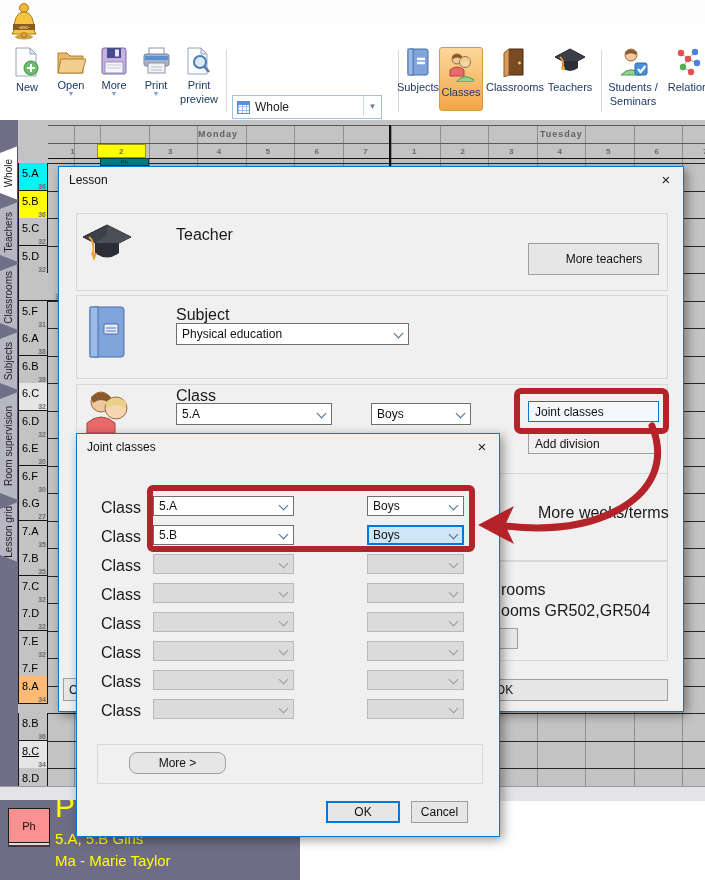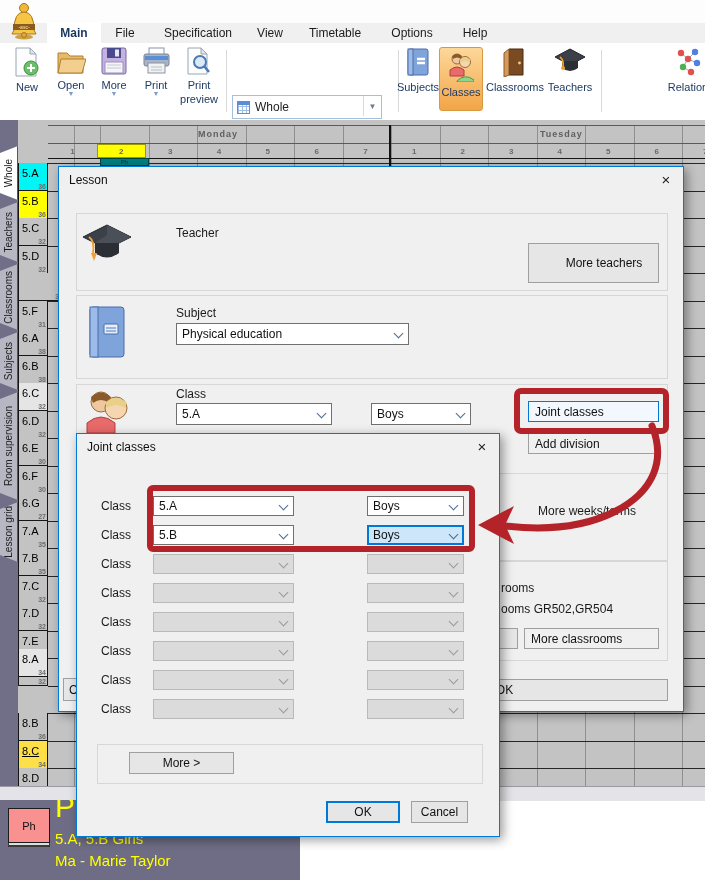--- a/index.html
+++ b/index.html
@@ -76,21 +76,21 @@
   .card.teal{background:linear-gradient(#55d2d0,#1b96a0);}
   .card.green{background:linear-gradient(#a4f7a8,#5fe468);}
   .card.split{background:linear-gradient(119deg,#2a2fc4 0 52%,#1d5c17 52% 100%);}
   .card.purple{background:linear-gradient(#a160e0,#7a2fc0);}
   
   .dlg{position:absolute;background:#f0f0f0;border:1px solid #0079d8;box-shadow:3px 3px 10px rgba(0,0,0,.4);}
   .dlg-title{position:absolute;left:10px;top:6px;font-size:12px;color:#101010;}
   .dlg-x{position:absolute;top:0;right:0;width:34px;height:25px;display:flex;align-items:center;
          justify-content:center;font-size:15px;color:#222;cursor:default;}
   .gbox{position:absolute;border:1px solid #d7d7d7;background:#f0f0f0;}
-  .lbl{position:absolute;font-size:12px;color:#1a1a1a;white-space:nowrap;}
+  .lbl{position:absolute;font-size:16px;color:#1a1a1a;white-space:nowrap;}
   .combo{position:absolute;background:#fff;border:1px solid #707070;box-sizing:border-box;
          font-size:12px;color:#111;display:flex;align-items:center;padding:0 18px 0 5px;overflow:hidden;}
   .combo .cv{position:absolute;right:6px;top:50%;margin-top:-4px;}
   .combo.disabled{background:#dbdbdb;border-color:#b9b9b9;}
   .combo.focus{background:#cde6f9;border-color:#0078d7;box-shadow:inset 0 0 0 1px #0078d7;}
   .btn{position:absolute;background:#e6e6e6;border:1px solid #9f9f9f;box-sizing:border-box;font-size:12px;
        color:#111;display:flex;align-items:center;justify-content:center;overflow:hidden;}
   .btn.blue{border-color:#0078d7;background:#f2f8fd;justify-content:flex-start;padding-left:6px;}
   .btn.focusring{border:2px solid #0078d7;}
   
@@ -109,29 +109,20 @@
     <svg width="30" height="38" viewBox="0 0 30 38">
       <ellipse cx="15" cy="35" rx="9" ry="2.5" fill="#caa348"></ellipse>
       <circle cx="15" cy="6" r="4.5" fill="#f0b63e" stroke="#a87818"></circle>
       <path d="M5 28 Q5 10 15 10 Q25 10 25 28 L27 32 L3 32 Z" fill="#f6c544" stroke="#a87818"></path>
       <rect x="4" y="22" width="22" height="6" fill="#8a5a1e"></rect>
       <text x="15" y="27" font-size="5" fill="#ffe9a8" text-anchor="middle" font-family="Liberation Sans,sans-serif">-asc-</text>
       <circle cx="15" cy="33" r="2.5" fill="#e8a33d" stroke="#a87818"></circle>
     </svg>
   </div>
 
-  <div id="menubar" class="abs">
-      <div class="menu-item active" style="left: 47px; width: 54px;">Main</div>
-      <div class="menu-item" style="left: 103px; width: 44px;">File</div>
-      <div class="menu-item" style="left: 158px; width: 80px;">Specification</div>
-      <div class="menu-item" style="left: 248px; width: 44px;">View</div>
-      <div class="menu-item" style="left: 300px; width: 70px;">Timetable</div>
-      <div class="menu-item" style="left: 381px; width: 62px;">Options</div>
-      <div class="menu-item" style="left: 453px; width: 44px;">Help</div>
-    </div>
 
   <div id="ribbon" class="abs">
     <div class="tb-btn" style="left:8px;width:38px;">
       <span class="ic">
         <svg width="26" height="30" viewBox="0 0 26 30">
             <path d="M2 1 h14 l6 6 v22 h-20 z" fill="#fdfdfd" stroke="#9aa5b5"></path>
             <path d="M16 1 l6 6 h-6 z" fill="#dfe6ef" stroke="#9aa5b5"></path>
             <circle cx="17" cy="21" r="7" fill="#6abf69" stroke="#3e8e41"></circle>
             <path d="M17 17 v8 M13 21 h8" stroke="#fff" stroke-width="2"></path>
           </svg>
@@ -235,20 +226,33 @@
         <svg width="32" height="30" viewBox="0 0 32 30">
             <path d="M16 2 L31 10 L16 18 L1 10 Z" fill="#3c4048" stroke="#22252a"></path>
             <path d="M8 14 v7 q8 6 16 0 v-7" fill="#2b2e34"></path>
             <path d="M6 10 q4 3 3 10" stroke="#f0a030" fill="none" stroke-width="1.6"></path>
             <circle cx="9" cy="21" r="2" fill="#f0a030"></circle>
           </svg>
       </span>
       <span class="tb-lbl">Teachers</span>
     </div>
     <div class="tb-sep" style="left:601px;"></div>
+    <div class="tb-btn" style="left:604px;width:58px;">
+      <span class="ic">
+        <svg width="30" height="30" viewBox="0 0 30 30">
+            <circle cx="13" cy="8" r="6" fill="#f0c8a0" stroke="#9a6a3a"></circle>
+            <path d="M7 5 q6 -5 12 0 l-1 3 q-5 -3.5 -10 0 z" fill="#8a5a2a"></path>
+            <path d="M3 28 q10 -10 20 -1 v1 z" fill="#8fd48f" stroke="#4a9a4a"></path>
+            <rect x="17" y="16" width="12" height="12" rx="2" fill="#4a90d9" stroke="#2a6ab0"></rect>
+            <path d="M20 22 l2.5 3 l5 -6" stroke="#fff" stroke-width="2.2" fill="none"></path>
+          </svg>
+      </span>
+      <span class="tb-lbl">Students /</span>
+      <span class="tb-lbl">Seminars</span>
+    </div>
     <div class="tb-btn" style="left:666px;width:44px;">
       <span class="ic">
         <svg width="30" height="30" viewBox="0 0 30 30">
             <path d="M8 6 L15 12 L22 5 M15 12 L10 20 L18 25 M15 12 L24 16" stroke="#9aa" fill="none"></path>
             <circle cx="8" cy="6" r="3.2" fill="#e05050"></circle>
             <circle cx="22" cy="5" r="3.2" fill="#5080e0"></circle>
             <circle cx="15" cy="12" r="3.2" fill="#e05050"></circle>
             <circle cx="10" cy="20" r="3.2" fill="#50b050"></circle>
             <circle cx="24" cy="16" r="3.2" fill="#5080e0"></circle>
             <circle cx="18" cy="25" r="3.2" fill="#e05050"></circle>
@@ -309,21 +313,21 @@
     <div class="abs" style="left:22px;top:52px;z-index:2">
       <svg width="52" height="52" viewBox="0 0 52 52">
           <path d="M26 6 L50 18 L26 30 L2 18 Z" fill="#3c4048" stroke="#22252a"></path>
           <path d="M26 6 L50 18 L26 30 L14 24 L26 16 Z" fill="#4a4f58"></path>
           <path d="M14 24 v10 q12 9 24 0 v-10" fill="#2b2e34"></path>
           <path d="M8 18 q6 4 4 16" stroke="#f0a030" fill="none" stroke-width="2"></path>
           <path d="M10 34 l3 8 l3 -8 z" fill="#f0a030"></path>
         </svg>
     </div>
     <div class="lbl" style="left:117px;top:59px;">Teacher</div>
-    <div class="btn" style="left:469px;top:76px;width:131px;height:40px;padding-left:21px;">More teachers</div>
+    <div class="btn" style="left:469px;top:76px;width:131px;height:32px;padding-left:21px;">More teachers</div>
 
     <div class="gbox" style="left:17px;top:128px;width:590px;height:82px;"></div>
     <div class="abs" style="left:27px;top:137px;z-index:2">
       <svg width="42" height="56" viewBox="0 0 42 56">
           <rect x="4" y="3" width="34" height="50" rx="3" fill="#7fa4dc" stroke="#4a6fa8"></rect>
           <rect x="4" y="3" width="8" height="50" fill="#9dbbe8" stroke="#4a6fa8"></rect>
           <rect x="18" y="20" width="14" height="10" rx="1" fill="#e8eef8" stroke="#4a6fa8"></rect>
           <path d="M20 24 h10 M20 27 h10" stroke="#7fa4dc" stroke-width="1.6"></path>
         </svg>
     </div>
@@ -356,21 +360,20 @@
     <div class="btn blue" style="left:469px;top:234px;width:131px;height:21px;">Joint classes</div>
     <div class="btn" style="left:469px;top:266px;width:131px;height:21px;justify-content:flex-start;padding-left:6px;background:#f0f0f0;">Add division</div>
 
     <div class="gbox" style="left:17px;top:306px;width:590px;height:86px;"></div>
     <div class="lbl" style="left:479px;top:337px;">More weeks/terms</div>
 
     <div class="gbox" style="left:17px;top:394px;width:590px;height:98px;"></div>
     <div class="lbl" style="left:442px;top:414px;">rooms</div>
     <div class="lbl" style="left:442px;top:435px;">ooms GR502,GR504</div>
     <div class="btn" style="left:400px;top:461px;width:59px;height:21px;"></div>
-    <div class="btn" style="left:465px;top:461px;width:135px;height:21px;justify-content:flex-start;padding-left:6px;background:#f0f0f0;">More classrooms</div>
 
     <div class="btn" style="left:4px;top:511px;width:54px;height:23px;justify-content:flex-start;padding-left:5px;">C</div>
     <div class="btn" style="left:282px;top:512px;width:327px;height:22px;">OK</div>
   </div>
 
   <div id="joint-dlg" class="dlg" style="left:76px;top:433px;width:422px;height:402px;">
     <div class="dlg-title">Joint classes</div>
     <div class="dlg-x">×</div>
     <div id="joint-rows">
         <div class="lbl" style="left: 24px; top: 65px;">Class</div>
@@ -440,21 +443,21 @@
         <div class="combo disabled" style="left: 76px; top: 265px; width: 141px; height: 20px;">
           <span></span>
           <span class="cv chev gray"></span>
         </div>
         <div class="combo disabled" style="left: 290px; top: 265px; width: 97px; height: 20px;">
           <span></span>
           <span class="cv chev gray"></span>
         </div>
       </div>
     <div class="gbox" style="left:20px;top:310px;width:384px;height:38px;"></div>
-    <div class="btn" style="left:52px;top:318px;width:105px;height:22px;">More &gt;</div>
+    <div class="btn" style="left:52px;top:318px;width:97px;height:22px;border-radius:8px;">More &gt;</div>
     <div class="btn focusring" style="left:249px;top:367px;width:74px;height:22px;">OK</div>
     <div class="btn" style="left:334px;top:367px;width:57px;height:22px;">Cancel</div>
   </div>
 
   <svg id="anno" class="abs" width="705" height="880" viewBox="0 0 705 880">
     <rect x="517" y="391" width="149" height="40" rx="4" fill="none" stroke="#b4232a" stroke-width="6"></rect>
     <rect x="150" y="488" width="322" height="61" rx="3" fill="none" stroke="#b4232a" stroke-width="6"></rect>
     <path d="M652 426 C666 460 654 492 614 512 C580 529 540 530 505 526" fill="none" stroke="#b4232a" stroke-width="7" stroke-linecap="round"></path>
     <path d="M478 525 L514 506 L505 525 L514 544 Z" fill="#b4232a"></path>
   </svg>
@@ -488,18 +491,18 @@
     <div class="ccell" style="top: 410.5px; background: rgb(195, 195, 195); z-index: 2;">6.D<span class="cnt">32</span></div>
     <div class="ccell" style="top: 438px; background: rgb(195, 195, 195); z-index: 2;">6.E<span class="cnt">30</span></div>
     <div class="ccell" style="top: 465.5px; background: rgb(195, 195, 195); z-index: 2;">6.F<span class="cnt">30</span></div>
     <div class="ccell" style="top: 493px; background: rgb(195, 195, 195); z-index: 2;">6.G<span class="cnt">27</span></div>
     <div class="ccell" style="top: 520.5px; background: rgb(195, 195, 195); z-index: 2;">7.A<span class="cnt">35</span></div>
     <div class="ccell" style="top: 548px; background: rgb(195, 195, 195); z-index: 2;">7.B<span class="cnt">35</span></div>
     <div class="ccell" style="top: 575.5px; background: rgb(195, 195, 195); z-index: 2;">7.C<span class="cnt">32</span></div>
     <div class="ccell" style="top: 603px; background: rgb(195, 195, 195); z-index: 2;">7.D<span class="cnt">32</span></div>
     <div class="ccell" style="top: 630.5px; background: rgb(195, 195, 195); z-index: 2;">7.E<span class="cnt">32</span></div>
     <div class="ccell" style="top: 658px; background: rgb(195, 195, 195); z-index: 2;">7.F<span class="cnt">32</span></div>
-    <div class="ccell" style="top: 649px; background: #e5e5e5; z-index: 2;">8.A<span class="cnt">34</span></div>
+    <div class="ccell" style="top: 676px; background: #fdba74; z-index: 2;">8.A<span class="cnt">34</span></div>
     <div class="ccell" style="top: 713px; background: rgb(195, 195, 195); z-index: 2;">8.B<span class="cnt">36</span></div>
-    <div class="ccell" style="top: 740.5px; background: #fde047; z-index: 2; text-decoration: underline;">8.C<span class="cnt">34</span></div>
+    <div class="ccell" style="top: 740.5px; background: #e5e5e5; z-index: 2; text-decoration: underline;">8.C<span class="cnt">34</span></div>
     <div class="ccell" style="top: 768px; background: rgb(195, 195, 195); z-index: 2;">8.D<span class="cnt">31</span></div>
     <div class="ccell" style="top: 795.5px; background: rgb(195, 195, 195); z-index: 2;">8.E<span class="cnt"></span></div>
   </div>
 
 </body></html>

